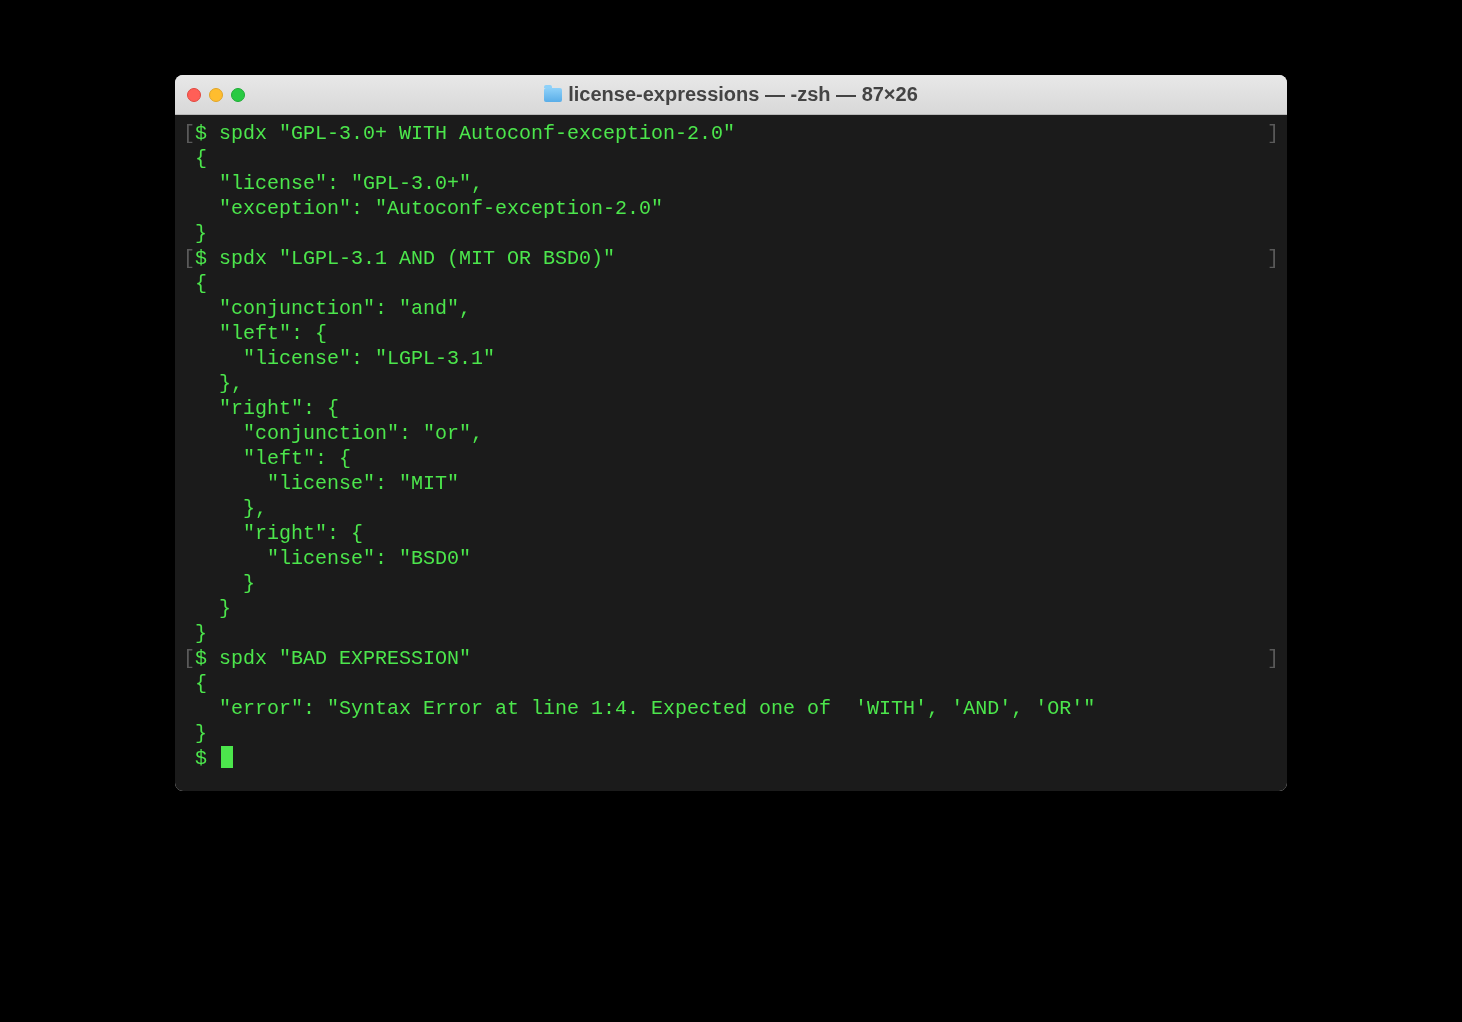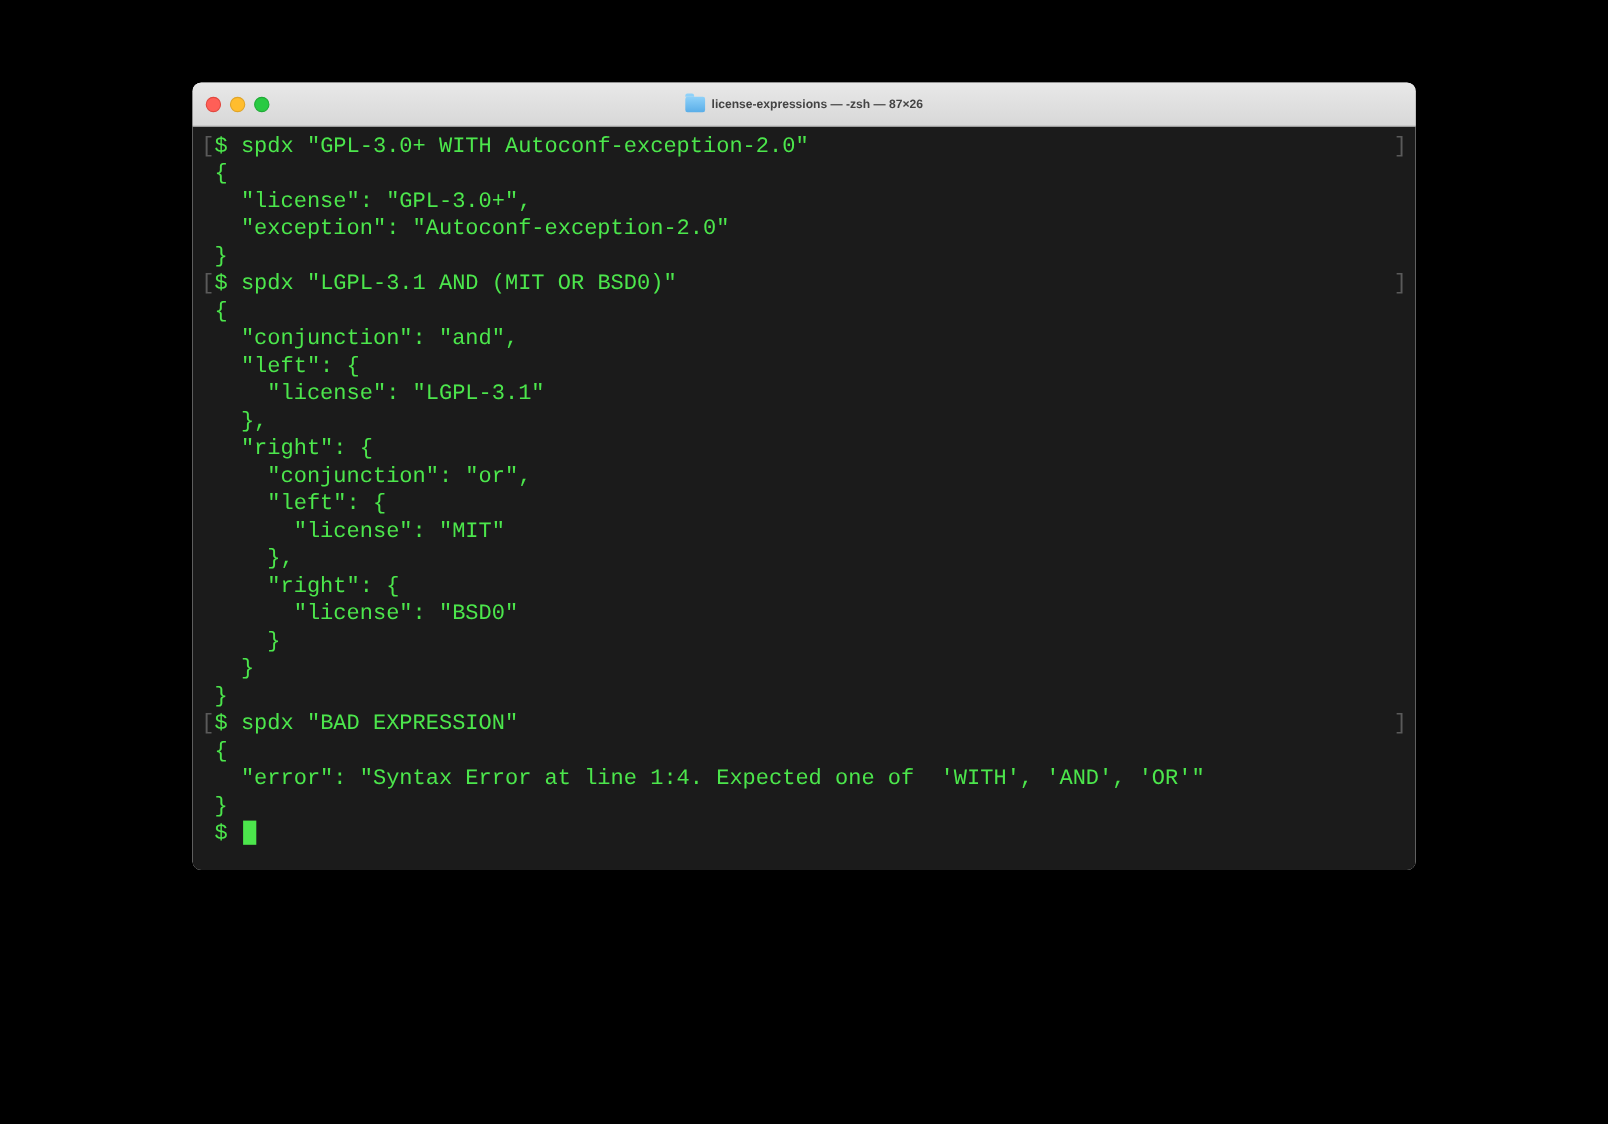--- a/index.html
+++ b/index.html
@@ -77,21 +77,21 @@
       top: -3px;
       left: 0;
       width: 8px;
       height: 3px;
       background: #8ed1f9;
       border-radius: 2px 2px 0 0;
     }
     
     .window-title {
       font-family: -apple-system, BlinkMacSystemFont, "Helvetica Neue", sans-serif;
-      font-size: 11px;
+      font-size: 20px;
       font-weight: 600;
       color: #444;
     }
     
     .terminal-body {
       background: #1b1b1b;
       padding: 6px 8px 20px 8px;
       min-height: 670px;
       font-size: 20px;
       line-height: 1.25;

